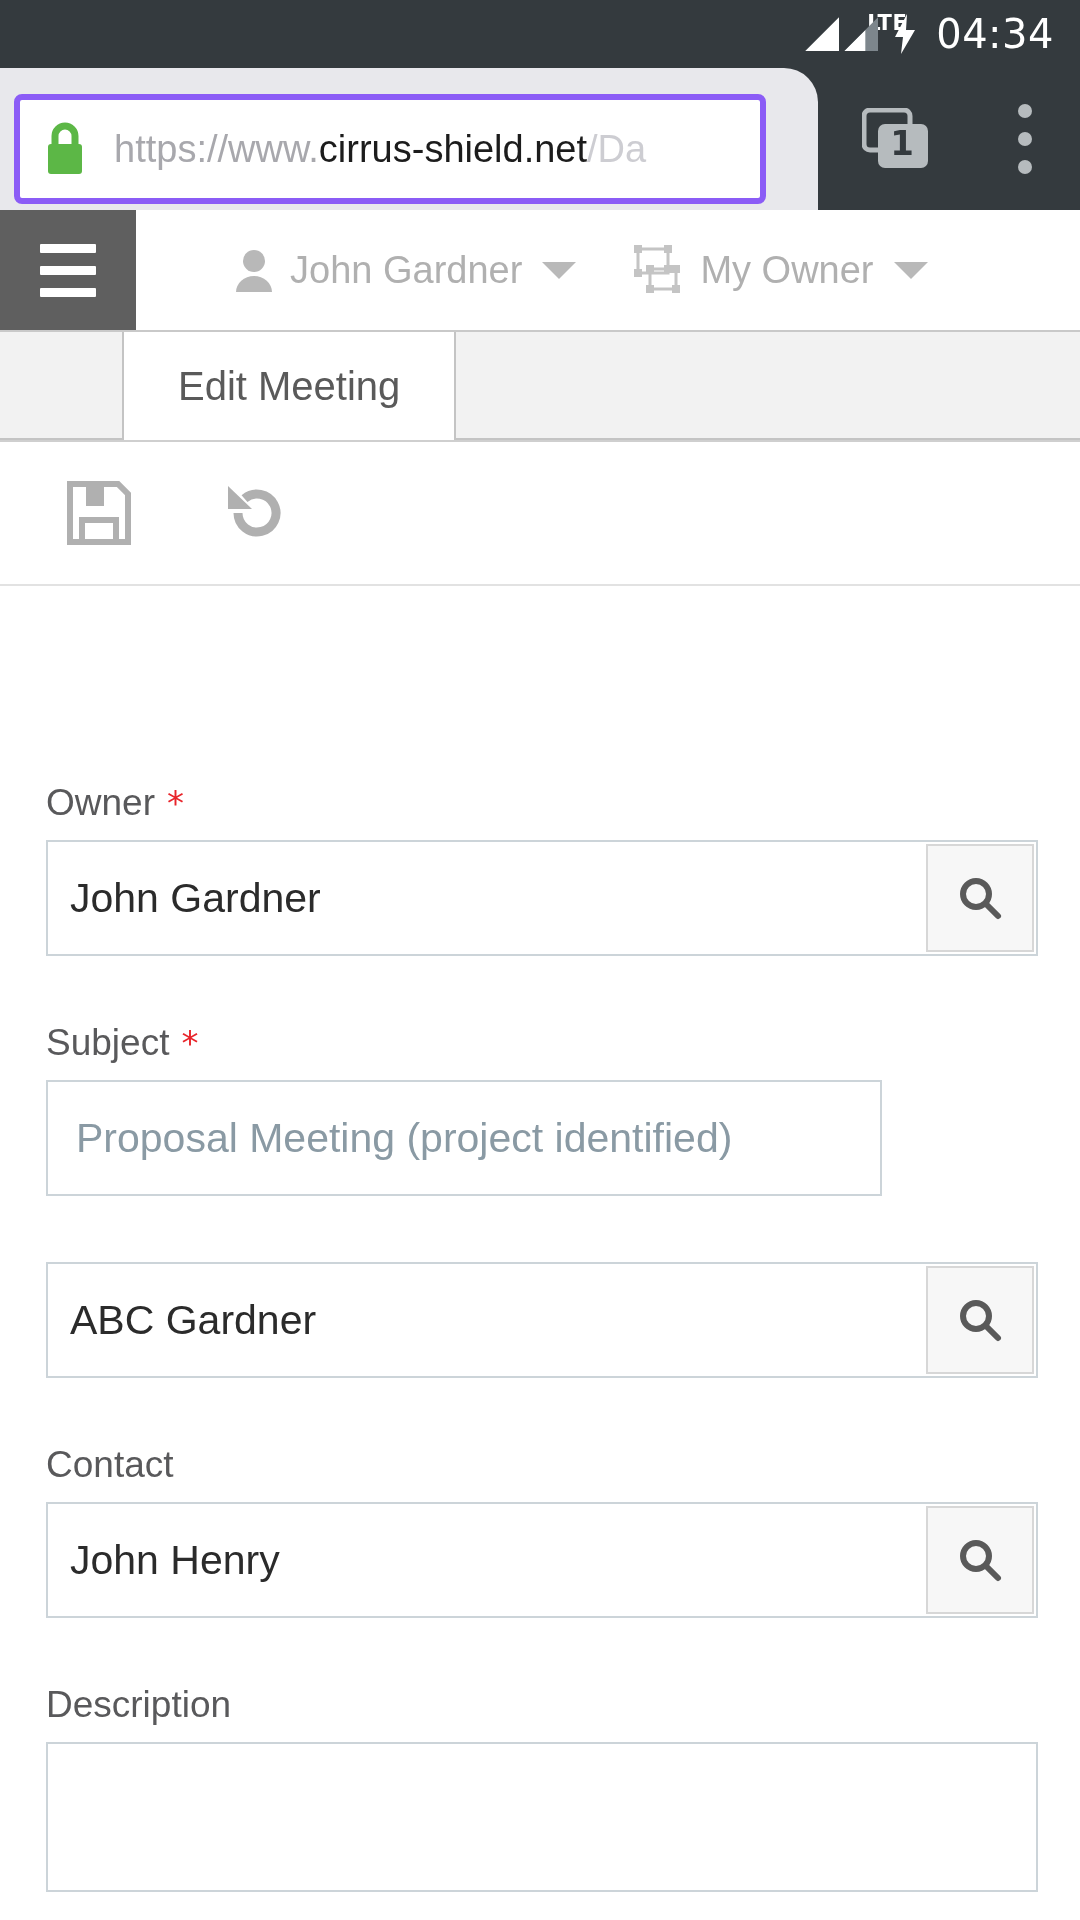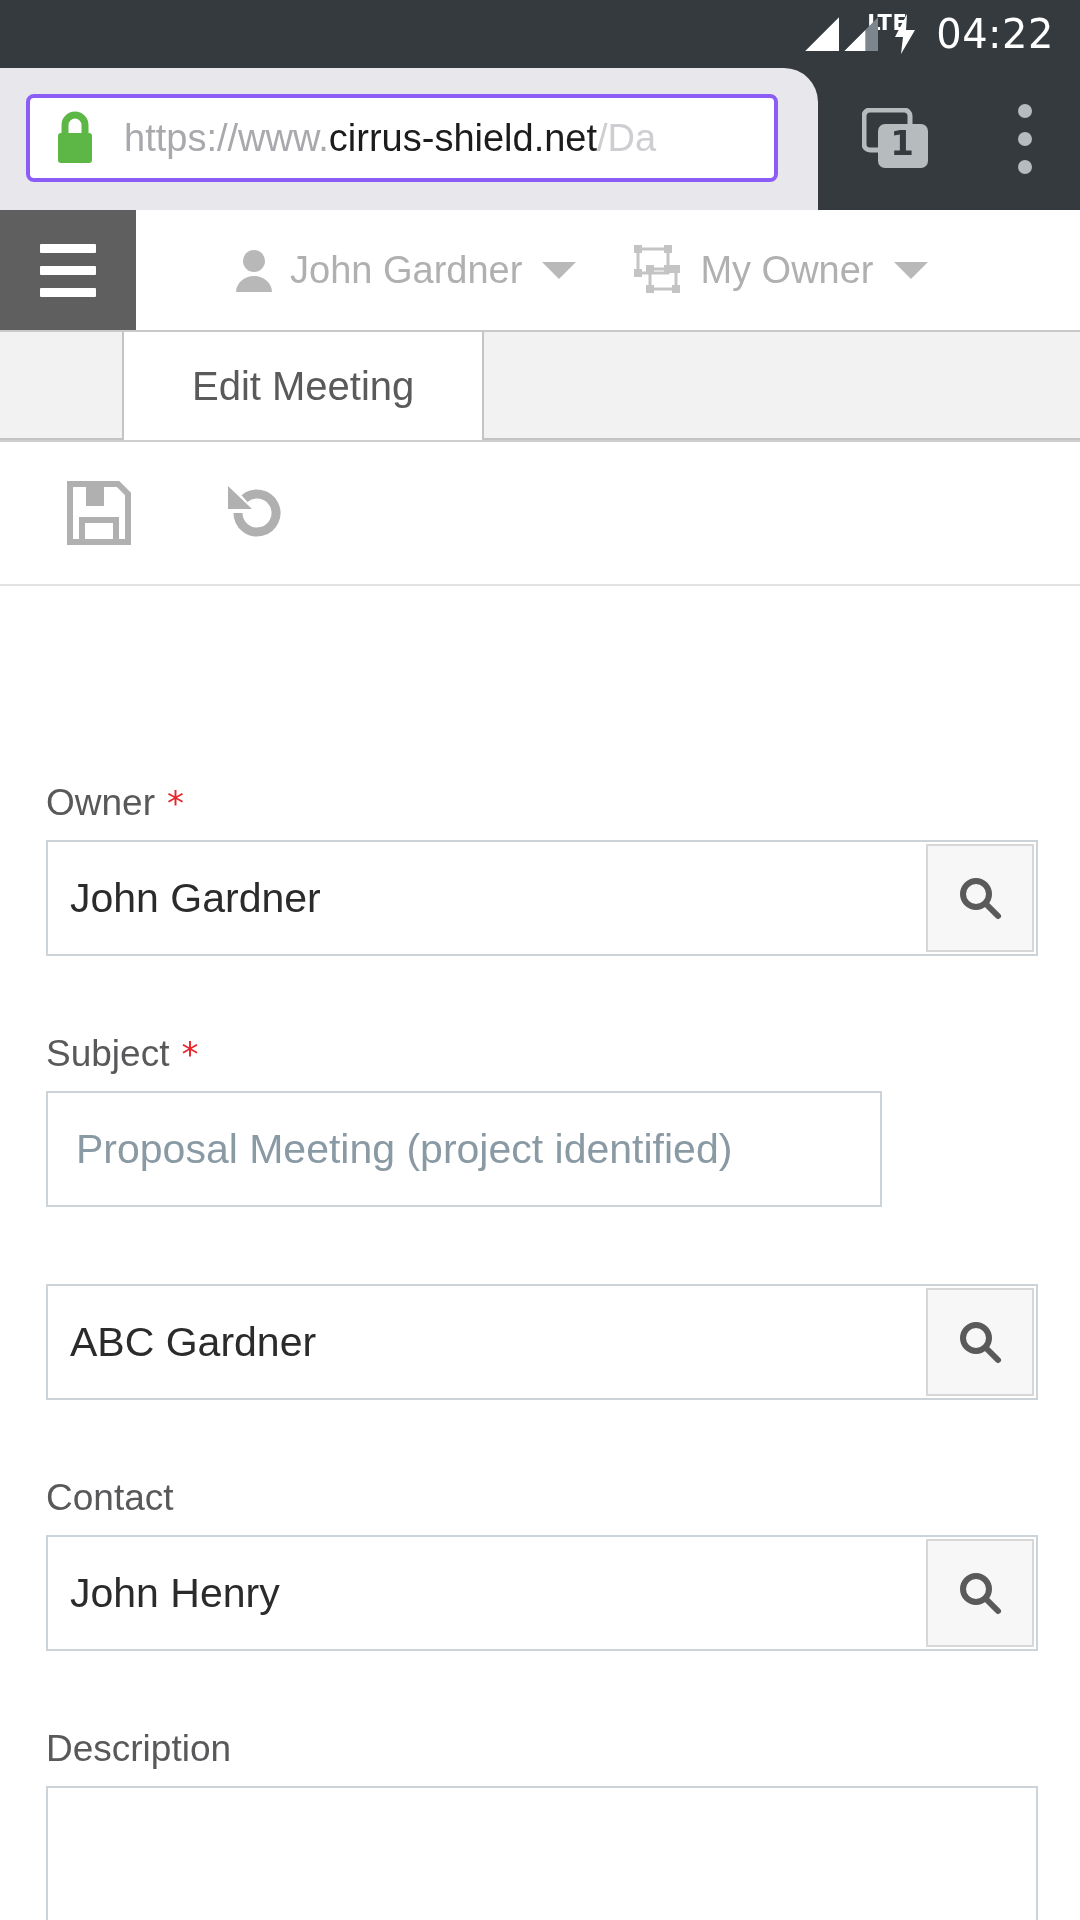--- a/index.html
+++ b/index.html
@@ -50,24 +50,24 @@
     background: #343a3e;
   }
   .omnibox-shell {
     position: absolute; left: 0; top: 0;
     width: 818px; height: 142px;
     background: #e8e8ec;
     border-top-right-radius: 34px;
     border-bottom-right-radius: 0;
   }
   .omnibox {
-    position: absolute; left: 26px; top: 26px;
-    width: 752px; height: 88px;
-    background: #ffffff;
-    border: 4px solid #8b5cf6;
+    position: absolute; left: 14px; top: 26px;
+    width: 752px; height: 110px;
+    background: #ffffff;
+    border: 6px solid #8b5cf6;
     border-radius: 8px;
     display: flex; align-items: center;
     padding: 0 22px; overflow: hidden;
   }
   .lock-icon { flex: 0 0 auto; margin-right: 26px; }
   .url-text {
     font-size: 38px; white-space: nowrap;
     font-family: "Liberation Sans", sans-serif;
   }
   .url-scheme { color: #a8a8ad; }
@@ -126,41 +126,41 @@
   }
   .tab-stub {
     width: 124px; background: #f2f2f2;
     border-right: 2px solid #c4c4c4;
     border-bottom: 2px solid #c4c4c4;
   }
   .tab-active {
     background: #ffffff;
     border-right: 2px solid #c4c4c4;
     display: flex; align-items: center; justify-content: center;
-    padding: 0 68px;
+    padding: 0 54px;
   }
   .tab-active-label {
     font-size: 40px; color: #5a5a5a;
     font-family: "Liberation Sans", sans-serif;
   }
   .tab-rest { flex: 1; background: #f2f2f2; border-bottom: 2px solid #c4c4c4; }
 
   
   .toolbar {
     height: 144px; width: 100%;
     background: #ffffff;
     border-bottom: 2px solid #e2e2e2;
     display: flex; align-items: center;
     padding-left: 62px; gap: 82px;
   }
   .tool-btn { width: 74px; height: 74px; display: flex; align-items: center; justify-content: center; }
 
   
   .form-area { padding: 0 46px; padding-top: 196px; background: #ffffff; }
-  .field { margin-bottom: 25px; }
+  .field { margin-bottom: 14px; }
   .field-label-row {
     display: flex; align-items: baseline; gap: 12px;
     margin-bottom: 16px;
   }
   .field-label {
     font-size: 37px; color: #59595b;
     font-family: "Liberation Sans", sans-serif;
   }
   .req-star { color: #e8242a; font-size: 34px; line-height: 1; }
 
@@ -198,21 +198,21 @@
 
 <div class="status-bar">
   <div class="sig-group">
     <div class="tri tri-full"></div>
     <div class="lte-label">LTE</div>
     <div class="tri-half"></div>
   </div>
   <svg class="bolt-icon" viewBox="0 0 24 40">
     <polygon points="14,0 2,23 10,23 8,40 22,16 13,16" fill="#ffffff"></polygon>
   </svg>
-  <div class="clock">04:22</div>
+  <div class="clock">04:34</div>
 </div>
 
 <div class="browser-chrome">
   <div class="omnibox-shell">
     <div class="omnibox">
       <svg class="lock-icon" width="46" height="58" viewBox="0 0 46 58">
         <path d="M13 24 V16 a10 10 0 0 1 20 0 V24" fill="none" stroke="#5cb746" stroke-width="7"></path>
         <rect x="6" y="24" width="34" height="30" rx="3" fill="#5cb746"></rect>
       </svg>
       <span class="url-text"><span class="url-scheme">https://www.</span><span class="url-domain">cirrus-shield.net</span><span class="url-path">/Da</span></span>

